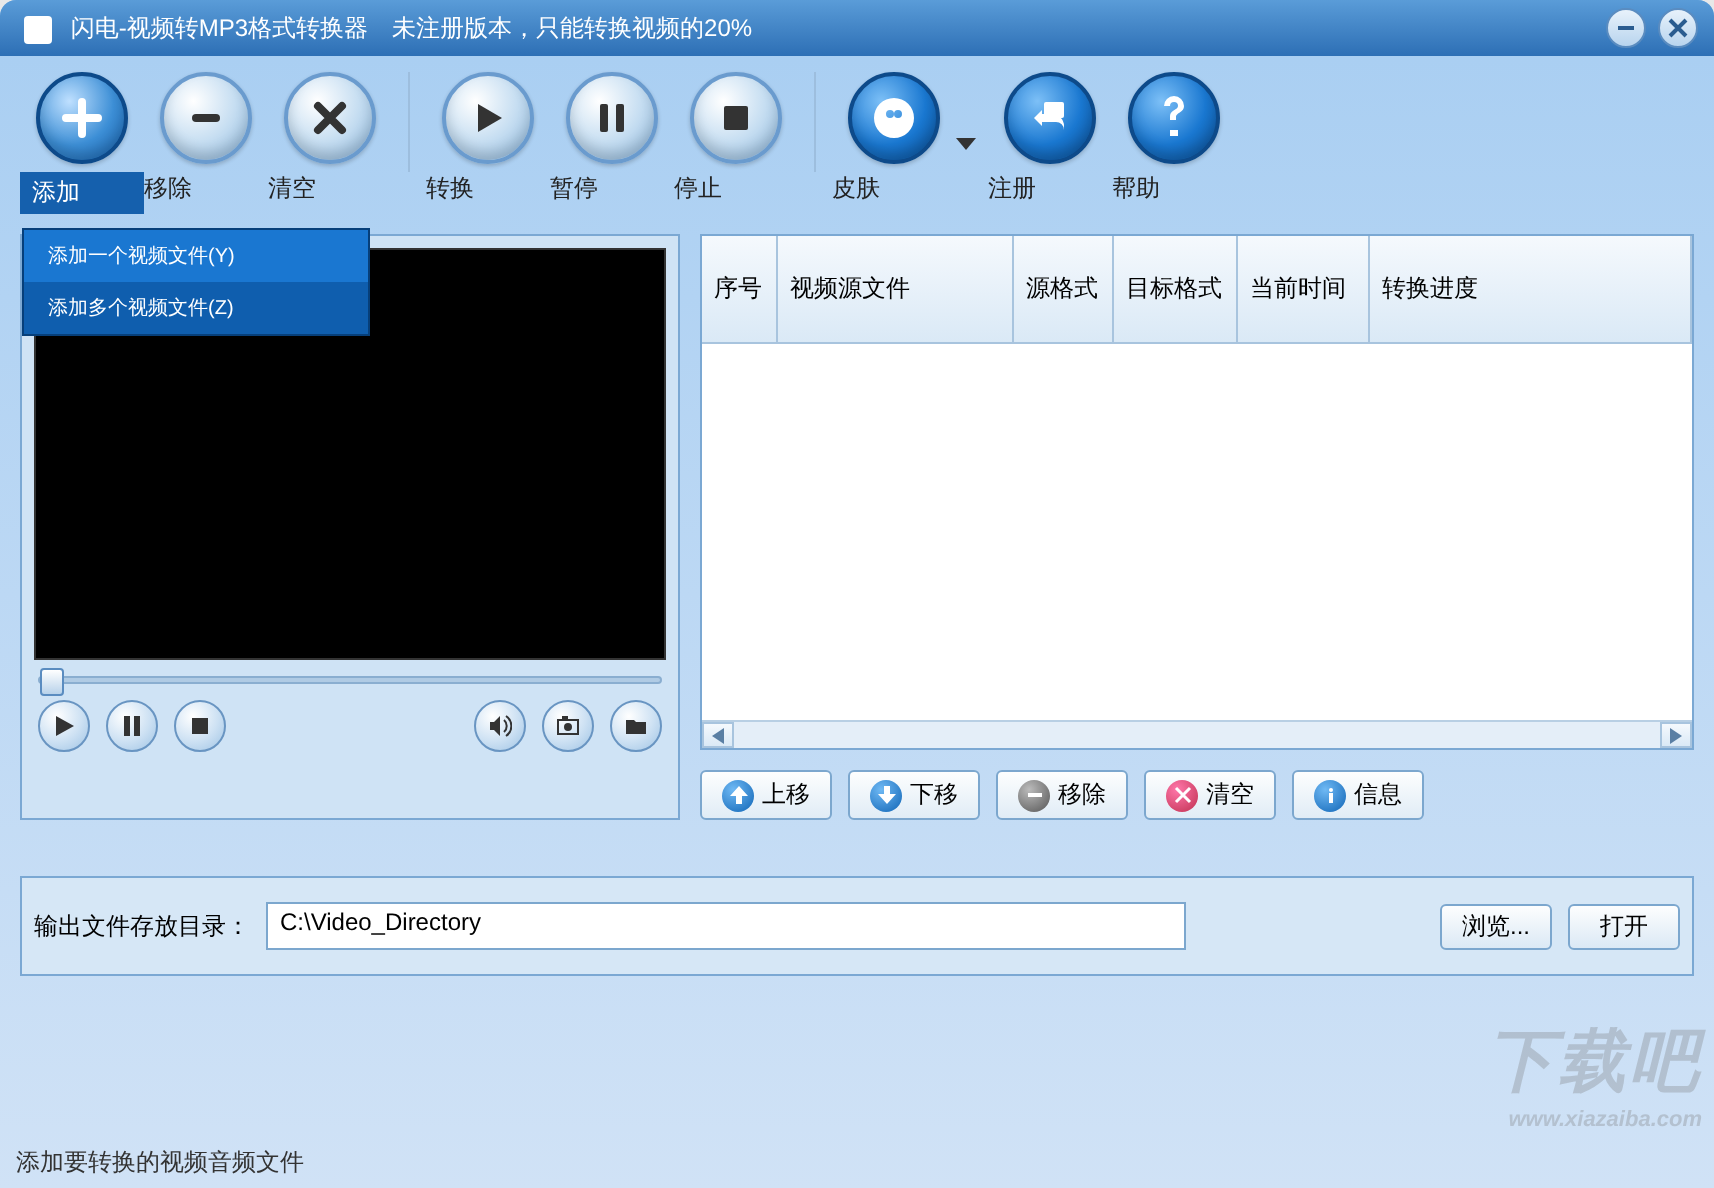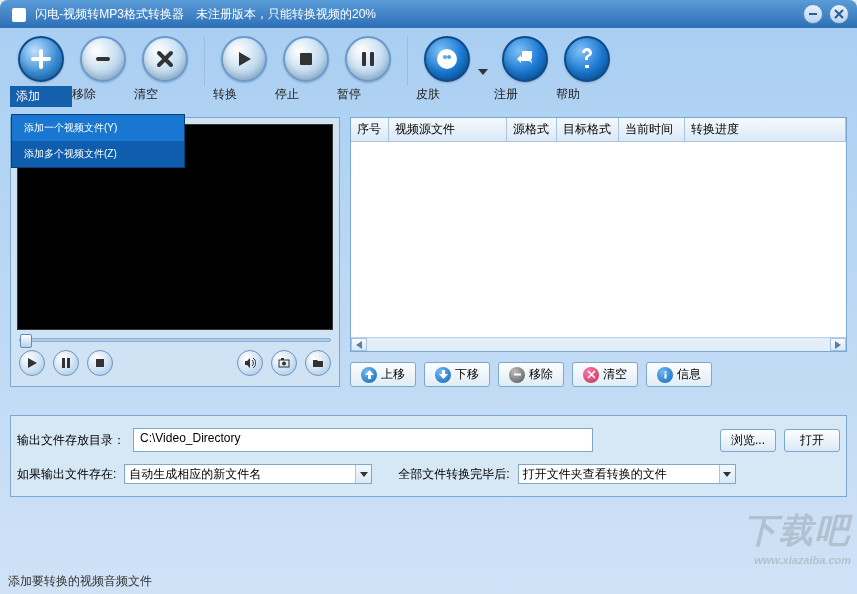--- a/index.html
+++ b/index.html
@@ -34,21 +34,21 @@
 .slider .track { flex: 1; height: 4px; background: #b0cbe4; border: 1px solid #8aaed0; border-radius: 2px; position: relative; }
 .slider .thumb { position: absolute; left: 0; top: -5px; width: 12px; height: 14px; background: linear-gradient(#fff,#b8d2ea); border: 1px solid #5a8cc0; border-radius: 2px; cursor: pointer; }
 .pcontrols { display: flex; gap: 8px; padding: 4px 2px; align-items: center; }
 .pcontrols .spacer { flex: 1; }
 .pbtn { width: 26px; height: 26px; border-radius: 50%; background: radial-gradient(circle at 35% 30%, #fff, #cde1f3 55%, #9ec3e4); border: 1px solid #6995c2; display: flex; align-items: center; justify-content: center; cursor: pointer; }
 .pbtn svg { width: 12px; height: 12px; }
 
 .right-panel { flex: 1; border: 1px solid #7ba8d3; background: #fff; position: relative; display: flex; flex-direction: column; }
 .grid { flex: 1; overflow: auto; }
 .ghead { display: flex; background: linear-gradient(#f5f9fd,#dae9f6); border-bottom: 1px solid #a8c4de; font-size: 12px; }
-.ghead .gh { padding: 3px 6px; border-right: 1px solid #a8c4de; white-space: nowrap; }
+.ghead .gh { padding: 18px 6px; border-right: 1px solid #a8c4de; white-space: nowrap; }
 .gbody { background: #fff; min-height: 188px; }
 .gscroll { height: 14px; background: #e4eef8; border-top: 1px solid #b8cfe4; display: flex; }
 .gscroll .sarrow { width: 16px; border: 1px solid #a8c4de; background: linear-gradient(#f5f9fd,#dae9f6); cursor: pointer; display:flex;align-items:center;justify-content:center; }
 .gscroll .strack { flex: 1; }
 
 .rbtns { display: flex; gap: 8px; padding: 10px 0 0 0; justify-content: flex-start; }
 .actbtn { display: inline-flex; align-items: center; gap: 4px; padding: 3px 10px; font-size: 12px; background: linear-gradient(#fdfefe,#e0ecf6); border: 1px solid #7ca7ce; border-radius: 3px; cursor: pointer; }
 .actbtn .ic { width: 16px; height: 16px; border-radius: 50%; background: radial-gradient(circle at 35% 30%,#6fb9f4,#1065b6); display:flex;align-items:center;justify-content:center; }
 .actbtn .ic svg { width:9px; height:9px; fill:#fff; }
 
@@ -118,33 +118,33 @@
       <div class="circle">
           <svg width="20" height="20" viewBox="0 0 20 20">
             <path d="M5 3v14l12-7z" fill="#333"></path>
           </svg>
         </div>
       <div class="lbl">转换</div>
     </div>
     <div class="tbtn">
       <div class="circle">
           <svg width="18" height="18" viewBox="0 0 18 18">
-            <rect x="3" y="3" width="12" height="12" fill="#333" rx="1"></rect>
-          </svg>
-        </div>
-      <div class="lbl">停止</div>
-    </div>
-    <div class="tbtn">
-      <div class="circle">
-          <svg width="18" height="18" viewBox="0 0 18 18">
             <rect x="3" y="2" width="4" height="14" fill="#333" rx="1"></rect>
             <rect x="11" y="2" width="4" height="14" fill="#333" rx="1"></rect>
           </svg>
         </div>
       <div class="lbl">暂停</div>
+    </div>
+    <div class="tbtn">
+      <div class="circle">
+          <svg width="18" height="18" viewBox="0 0 18 18">
+            <rect x="3" y="3" width="12" height="12" fill="#333" rx="1"></rect>
+          </svg>
+        </div>
+      <div class="lbl">停止</div>
     </div>
     <div class="sep"></div>
     <div class="tbtn">
       <div class="circle blue">
           <svg width="24" height="24" viewBox="0 0 24 24">
             <path d="M12 2a10 10 0 100 20 10 10 0 000-20zm-4 8a2 2 0 114 0 2 2 0 01-4 0zm8 0a2 2 0 11-4 0 2 2 0 014 0zm-10 5c1 2 3 3 6 3s5-1 6-3H6z" fill="#fff"></path>
           </svg>
         </div>
       <div class="lbl">皮肤</div>
     </div>
@@ -298,40 +298,20 @@
   </div>
 
   <div class="bottom">
     <div class="row">
       <span>输出文件存放目录：</span>
       <div class="txtfield"><span>C:\Video_Directory</span></div>
       <div style="flex:1"></div>
       <div class="sbtn">浏览...</div>
       <div class="sbtn">打开</div>
     </div>
-    <div class="row">
-      <span>如果输出文件存在:</span>
-      <div class="combo" style="width:248px">
-        <span>自动生成相应的新文件名</span>
-        <div class="carrow">
-            <svg width="8" height="5" viewBox="0 0 8 5">
-              <path d="M0 0h8L4 5z" fill="#333"></path>
-            </svg>
-          </div>
-      </div>
-      <span style="margin-left:18px">全部文件转换完毕后:</span>
-      <div class="combo" style="width:218px">
-        <span>打开文件夹查看转换的文件</span>
-        <div class="carrow">
-            <svg width="8" height="5" viewBox="0 0 8 5">
-              <path d="M0 0h8L4 5z" fill="#333"></path>
-            </svg>
-          </div>
-      </div>
-    </div>
   </div>
 
   <div class="status">添加要转换的视频音频文件</div>
   <div class="watermark">
     <span>下载吧</span>
     <span class="sm">www.xiazaiba.com</span>
   </div>
 
 </div>
 

